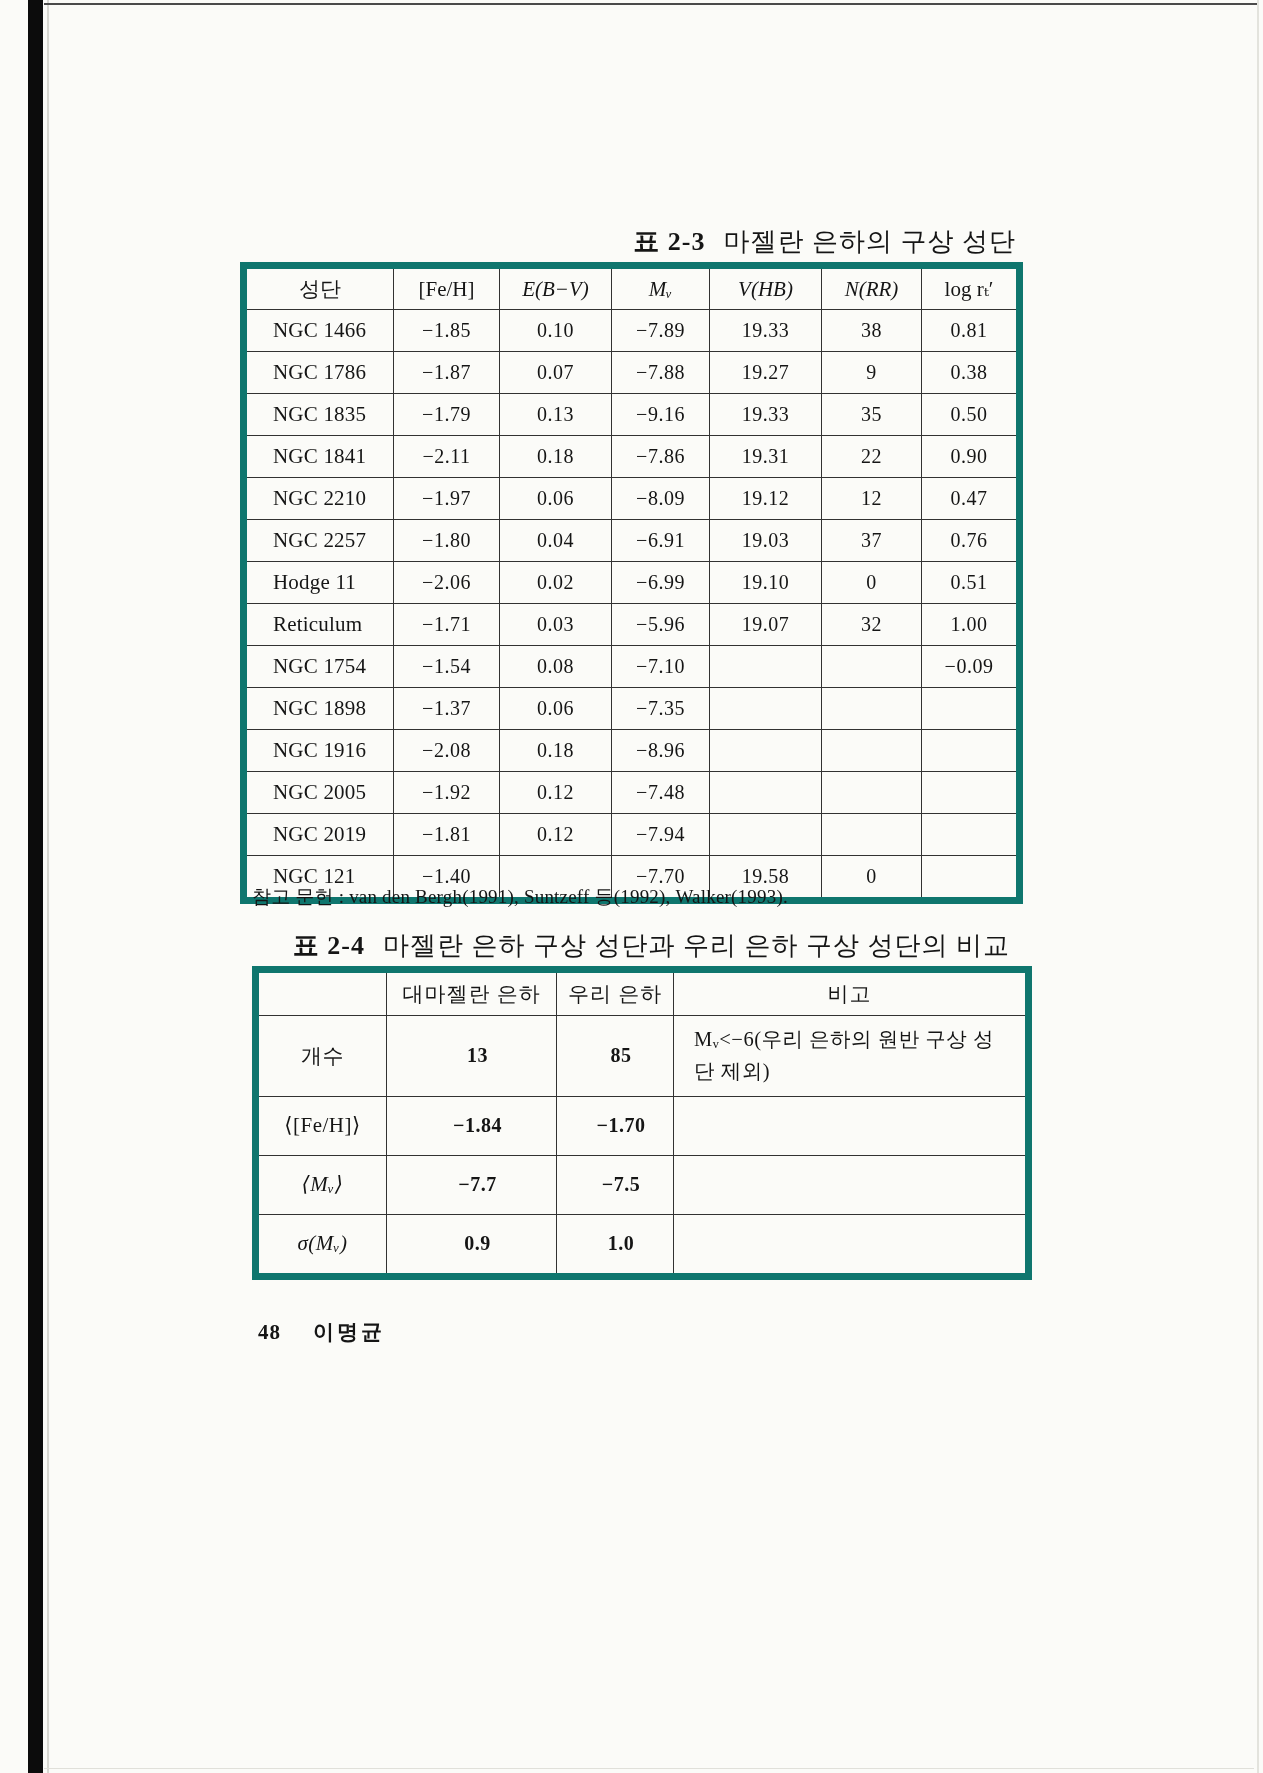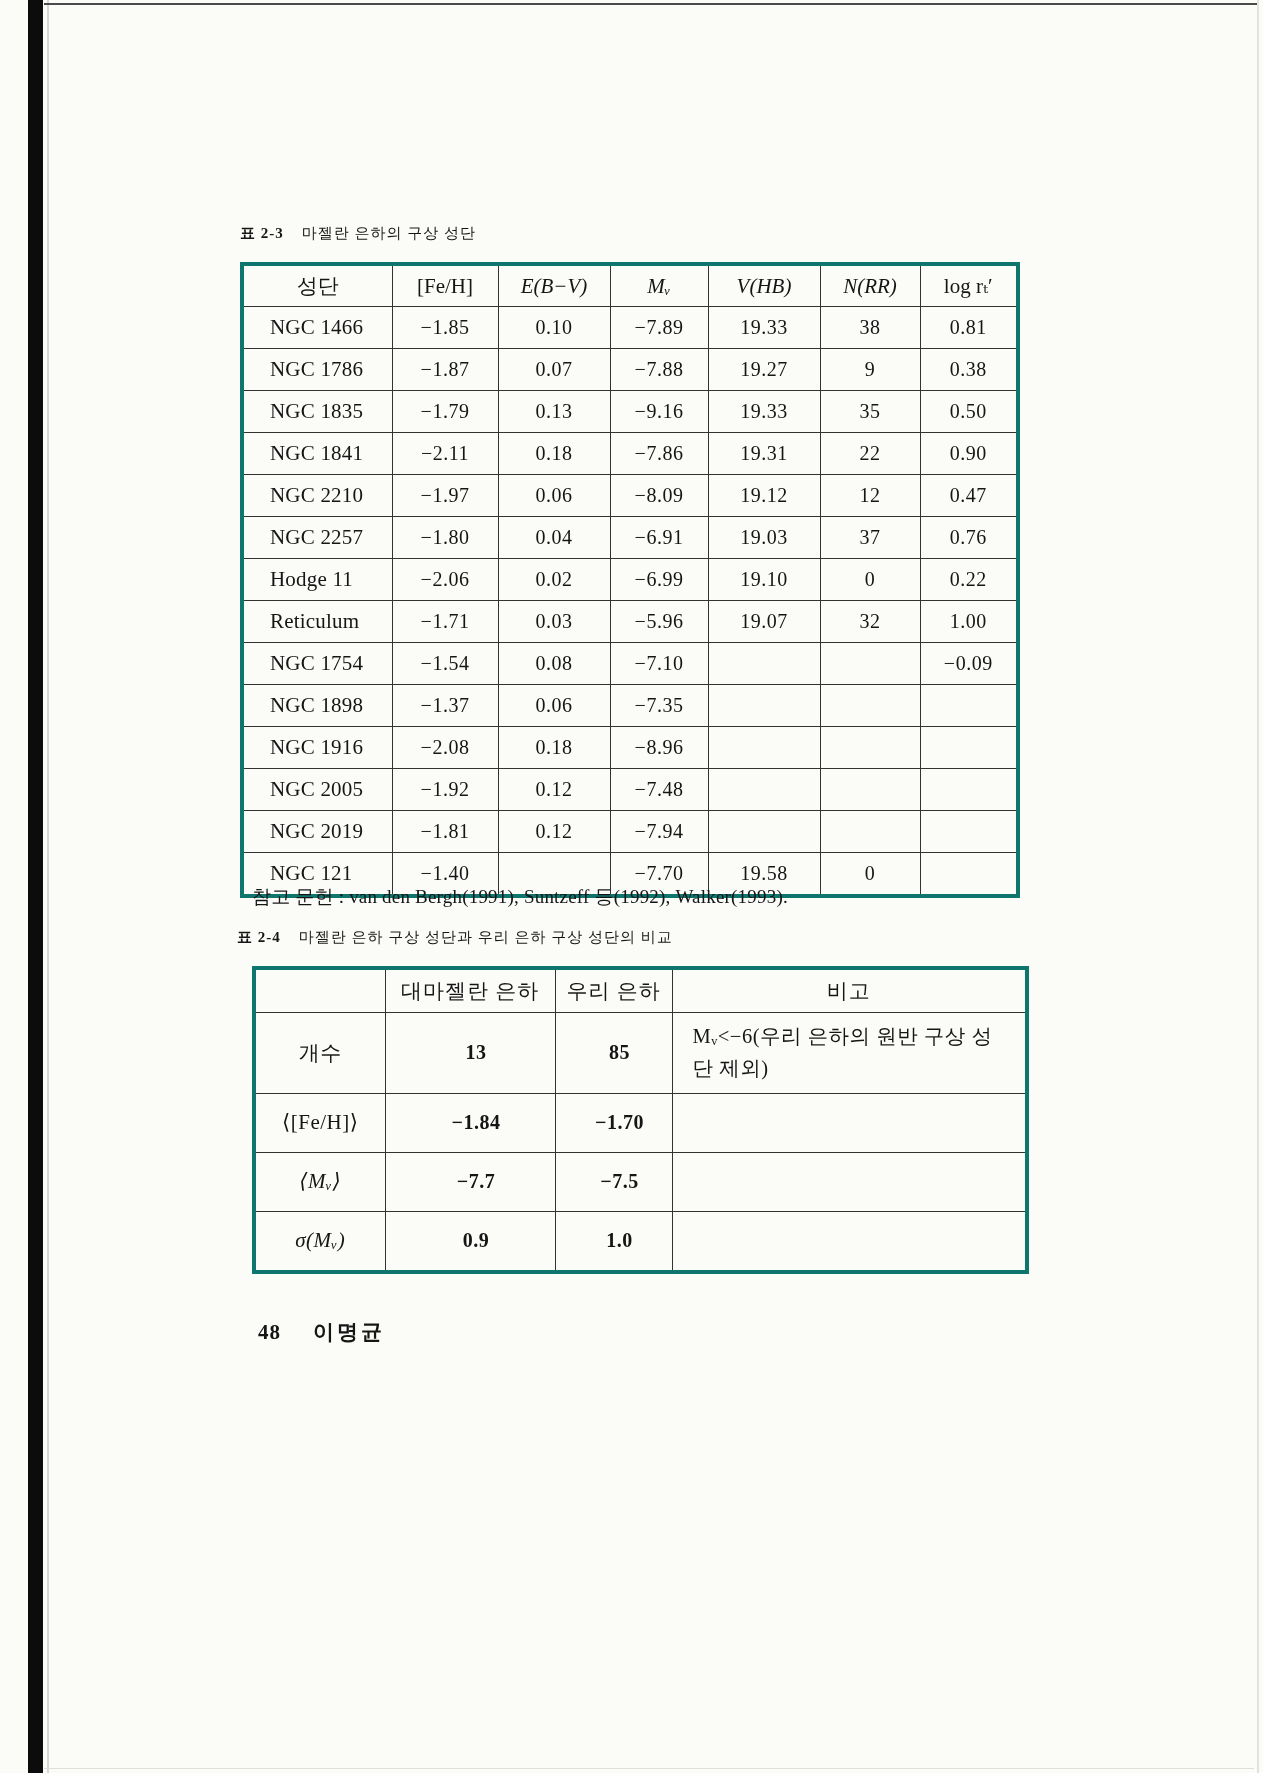--- a/index.html
+++ b/index.html
@@ -39,34 +39,34 @@
   }
   .edge-bottom-line {
     position: absolute; left: 44px; bottom: 4px;
     width: 1210px; height: 1px;
     background: #e0e0da;
   }
 
   
   .tbl-title {
     position: absolute;
-    text-align: left;
-    font-size: 15px;
+    text-align: right;
+    font-size: 26px;
     letter-spacing: 1px;
     white-space: nowrap;
   }
   #title1 { left: 240px; top: 224px; width: 776px; }
   #title2 { left: 237px; top: 928px; width: 773px; }
   .tbl-label { font-weight: 700; margin-right: 18px; }
 
   
   table {
     border-collapse: collapse;
     table-layout: fixed;
-    border: 4px solid #0f766e;
+    border: 7px solid #0f766e;
   }
   th, td {
     border: 1px solid #323232;
     text-align: center;
     vertical-align: middle;
     overflow: hidden;
     padding: 0 4px;
   }
 
   #table1 {
@@ -225,21 +225,21 @@
         <td>37</td>
         <td>0.76</td>
       </tr>
       <tr>
         <td>Hodge 11</td>
         <td>−2.06</td>
         <td>0.02</td>
         <td>−6.99</td>
         <td>19.10</td>
         <td>0</td>
-        <td>0.22</td>
+        <td>0.51</td>
       </tr>
       <tr>
         <td>Reticulum</td>
         <td>−1.71</td>
         <td>0.03</td>
         <td>−5.96</td>
         <td>19.07</td>
         <td>32</td>
         <td>1.00</td>
       </tr>

